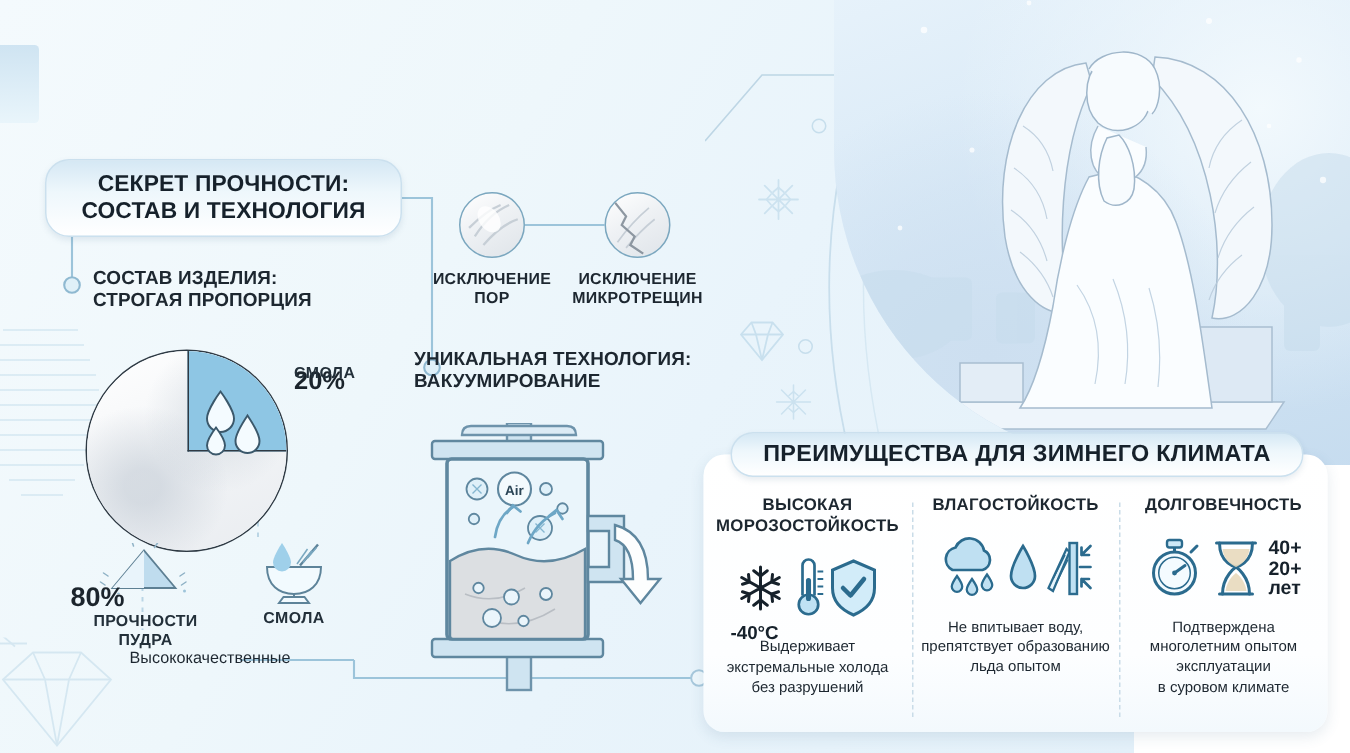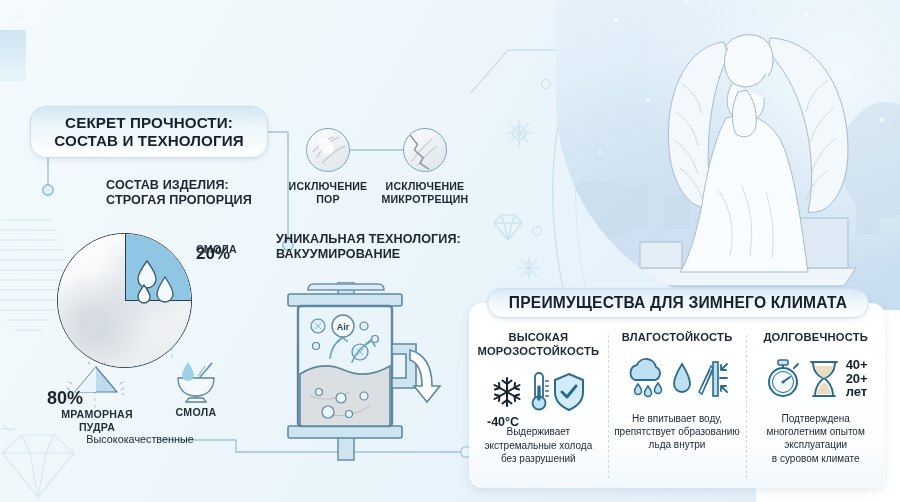--- a/index.html
+++ b/index.html
@@ -63,21 +63,21 @@
   }
 
   
   #connectors { position: absolute; left: 0; top: 0; width: 900px; height: 502px; }
 
   
   .hdr {
     position: absolute; font-weight: 700; color: #1d2730;
     line-height: 1.2; letter-spacing: .1px;
   }
-  #composition-heading { left: 62px; top: 178px; font-size: 12.6px; margin-left: 44px; }
+  #composition-heading { left: 62px; top: 178px; font-size: 12.6px; }
   #tech-heading { left: 276px; top: 232px; font-size: 12.6px; }
 
   
   #pie-wrap { position: absolute; left: 57px; top: 233px; width: 135px; height: 135px; }
   #pie { position: absolute; inset: 0; border-radius: 50%; overflow: hidden;
          border: 1.6px solid #2f3a44; }
   .pie-marble { position: absolute; inset: 0;
     background:
       linear-gradient(41deg, rgba(186,196,206,.55) 0 1.3px, rgba(0,0,0,0) 1.3px 16px),
       linear-gradient(-28deg, rgba(176,188,200,.4) 0 1px, rgba(0,0,0,0) 1px 27px),
@@ -338,21 +338,21 @@
         <path d="M38 3 L40 0"></path>
     </g>
     <g fill="#9ec4da">
         <circle cx="4" cy="32" r="1"></circle>
         <circle cx="58" cy="32" r="1"></circle>
         <circle cx="14" cy="34" r="1"></circle>
       </g>
   </svg>
   <div id="powder-pct">80%</div>
   <div id="powder-lbl">
-    <div>МРАМОРНАЯ</div>
+    <div>ПРОЧНОСТИ</div>
     <div>ПУДРА</div>
   </div>
 
   <svg id="resin-icon" viewBox="0 0 48 46">
     <g stroke="#5d8399" stroke-width="1.3" fill="#f2fafe">
       <path d="M6 20 C 6 32, 14 38, 24 38 C 34 38, 42 32, 42 20 Z"></path>
       <path d="M17 40 L31 40 L34 44 L14 44 Z"></path>
       <path d="M24 38 L24 40"></path>
       <path d="M28 19 L40 5" stroke-width="1.6"></path>
     </g>
@@ -514,21 +514,21 @@
             <rect x="18" y="4" width="5" height="34" fill="#bfe0f2" stroke="#2b6b8e" stroke-width="1.6"></rect>
             <g stroke="#2b6b8e" stroke-width="1.8" fill="none" stroke-linecap="round">
               <path d="M32 6 L26 12 M26 12 l5 0 M26 12 l0 -5"></path>
               <path d="M25 20 L32 20"></path>
               <path d="M32 34 L26 28 M26 28 l5 0 M26 28 l0 5"></path>
             </g>
           </svg>
         </div>
         <div class="adv-desc">Не впитывает воду,
 препятствует образованию
-льда внутри</div>
+льда опытом</div>
       </div>
 
       <div class="adv-col">
         <div class="adv-title">ДОЛГОВЕЧНОСТЬ</div>
         <div class="adv-icons">
           <svg width="38" height="42" viewBox="0 0 38 42">
             <circle cx="19" cy="24" r="14" fill="#f4fbff" stroke="#2b6b8e" stroke-width="2"></circle>
             <circle cx="19" cy="24" r="10.5" fill="none" stroke="#2b6b8e" stroke-width="1"></circle>
             <rect x="14" y="2" width="10" height="5" rx="1.6" fill="#cfe9f7" stroke="#2b6b8e" stroke-width="1.6"></rect>
             <path d="M19 7 v3" stroke="#2b6b8e" stroke-width="2"></path>

